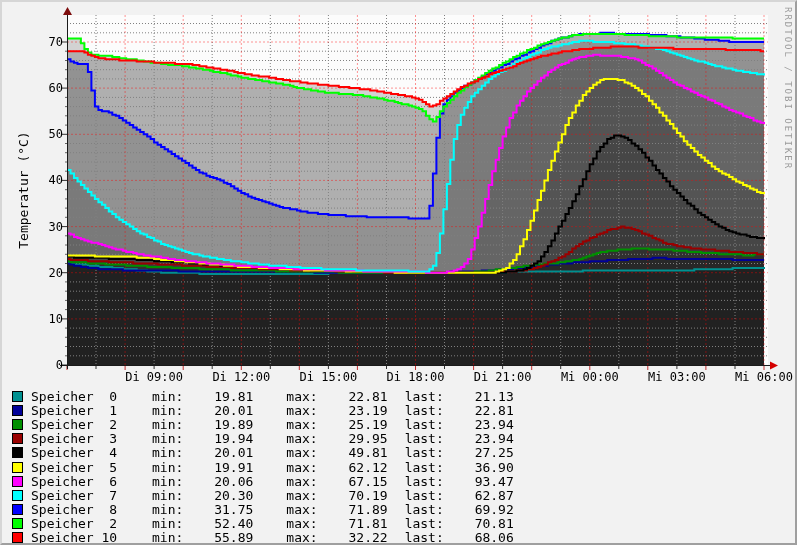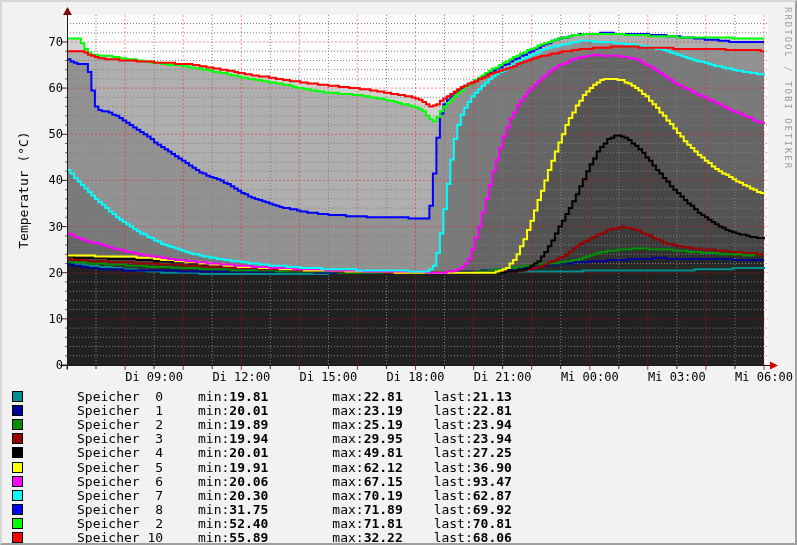--- a/index.html
+++ b/index.html
@@ -20,24 +20,24 @@
     font-size:13px;color:#000;white-space:nowrap;
   }
   .watermark{
     position:absolute;right:2px;top:5px;
     writing-mode:vertical-rl;
     font-size:9px;letter-spacing:2px;color:#9b9b9b;white-space:nowrap;
   }
   .legend{position:absolute;left:10px;top:387px;}
   .legend-row{display:flex;align-items:center;height:14.2px;font-size:13px;white-space:pre;color:#000;}
   .swatch{display:inline-block;width:9px;height:9px;border:1px solid #000;margin-right:8px;flex:none;}
-  .lbl{display:inline-block;width:88px;margin-left:46px;}
+  .lbl{display:inline-block;width:88px;}
   .k{display:inline-block;margin-left:33px;}
-  .k2{display:inline-block;}
-  .v{display:inline-block;width:70px;text-align:left;font-weight:bold;}
+  .k2{display:inline-block;margin-left:17px;}
+  .v{display:inline-block;width:70px;text-align:right;}
 </style>
 </head>
 <body>
 
 <div class="screen">
   <svg id="chart-svg" width="793" height="386">
       <rect x="65" y="13" width="701" height="350" fill="#fcfcfc"></rect>
       <g>
         <path d="M65,260.3H68.5V261.5H72V262.6H85.9V263.8H96.4V264.9H110.3V266.1H120.8V267.3H134.7V268.4H145.2V269.6H159.1V270.7H197.4V271.9H326.4V270.7H504.1V269.6H580.8V268.4H692.3V267.3H730.6V266.1H762V264.9H762V363H65Z" fill="rgba(0,0,0,0.165)" stroke="none"></path>
         <path d="M65,261.5H68.5V262.6H72V263.8H78.9V264.9H85.9V266.1H96.4V267.3H120.8V268.4H176.5V269.6H312.4V270.7H448.3V269.6H479.7V268.4H497.1V267.3H511.1V266.1H521.5V264.9H535.5V263.8H545.9V262.6H556.4V261.5H570.3V260.3H587.7V259.2H605.2V258H626.1V256.9H650.5V255.7H664.4V256.9H730.6V258H762V363H65Z" fill="rgba(0,0,0,0.165)" stroke="none"></path>

